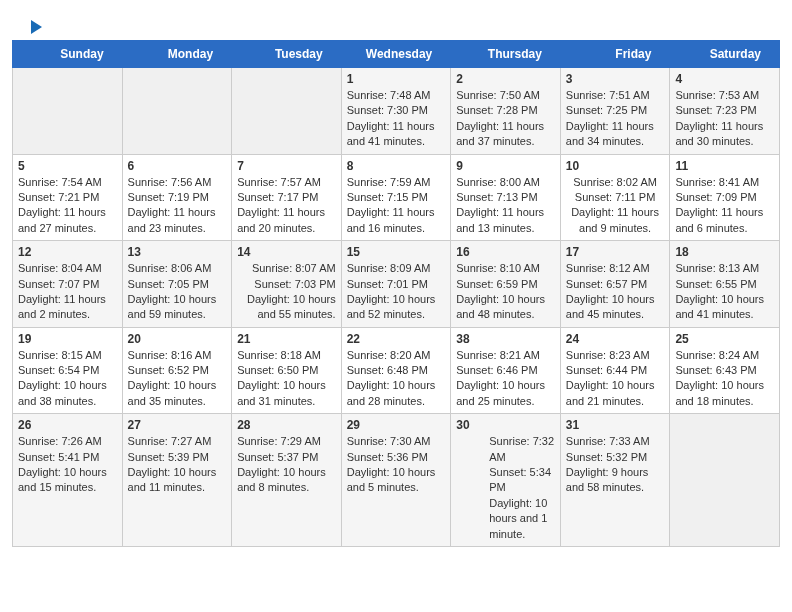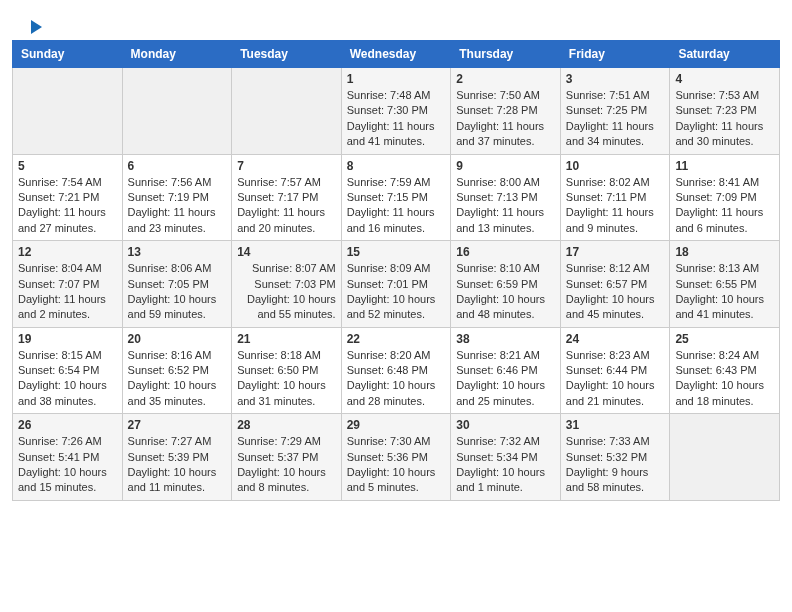--- a/index.html
+++ b/index.html
@@ -47,22 +47,22 @@
     }
     table {
       width: 100%;
       border-collapse: collapse;
     }
     thead th {
       background-color: #2b6cc4;
       color: white;
       font-size: 12px;
       font-weight: bold;
-      padding: 6px 8px;
-      text-align: left;
+      padding: 6px 18px;
+      text-align: right;
       border: 1px solid #2b6cc4;
     }
     tbody td {
       border: 1px solid #ccc;
       vertical-align: top;
       padding: 4px 5px;
       font-size: 10px;
       color: #333;
       min-height: 80px;
       width: 14.28%;
@@ -179,21 +179,21 @@
 Daylight: 11 hours and 16 minutes.</div>
           </td>
           <td>
             <span class="day-number">9</span>
             <div class="day-info" style="white-space: pre-line;">Sunrise: 8:00 AM
 Sunset: 7:13 PM
 Daylight: 11 hours and 13 minutes.</div>
           </td>
           <td>
             <span class="day-number">10</span>
-            <div class="day-info" style="white-space: pre-line;">Sunrise: 8:02 AM
+            <div class="day-info" style="white-space: pre-line; text-align: center;">Sunrise: 8:02 AM
 Sunset: 7:11 PM
 Daylight: 11 hours and 9 minutes.</div>
           </td>
           <td>
             <span class="day-number">11</span>
             <div class="day-info" style="white-space: pre-line;">Sunrise: 8:41 AM
 Sunset: 7:09 PM
 Daylight: 11 hours and 6 minutes.</div>
           </td>
         </tr>
@@ -305,21 +305,21 @@
 Daylight: 10 hours and 8 minutes.</div>
           </td>
           <td>
             <span class="day-number">29</span>
             <div class="day-info" style="white-space: pre-line;">Sunrise: 7:30 AM
 Sunset: 5:36 PM
 Daylight: 10 hours and 5 minutes.</div>
           </td>
           <td>
             <span class="day-number">30</span>
-            <div class="day-info" style="white-space: pre-line;">Sunrise: 7:32 AM
+            <div class="day-info" style="white-space: pre-line; margin-left: 33px;">Sunrise: 7:32 AM
 Sunset: 5:34 PM
 Daylight: 10 hours and 1 minute.</div>
           </td>
           <td>
             <span class="day-number">31</span>
             <div class="day-info" style="white-space: pre-line;">Sunrise: 7:33 AM
 Sunset: 5:32 PM
 Daylight: 9 hours and 58 minutes.</div>
           </td>
           <td class="empty-cell"></td>

